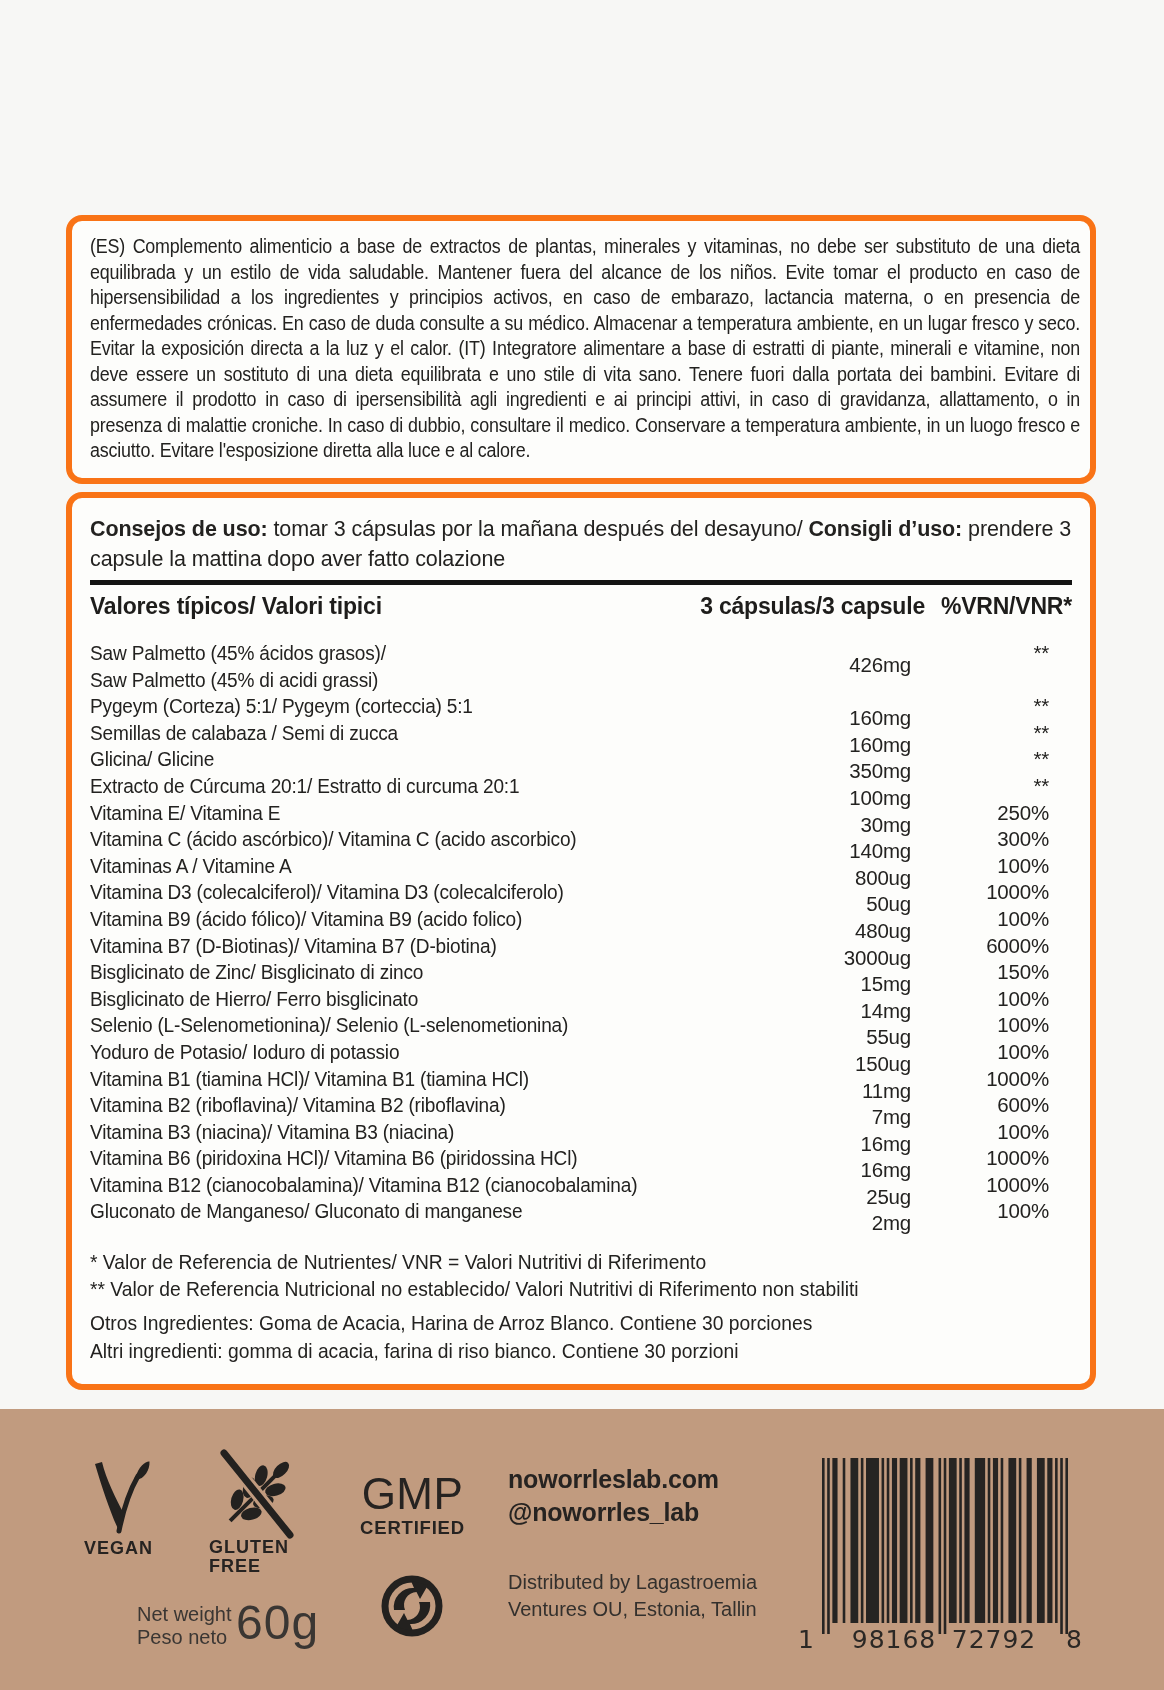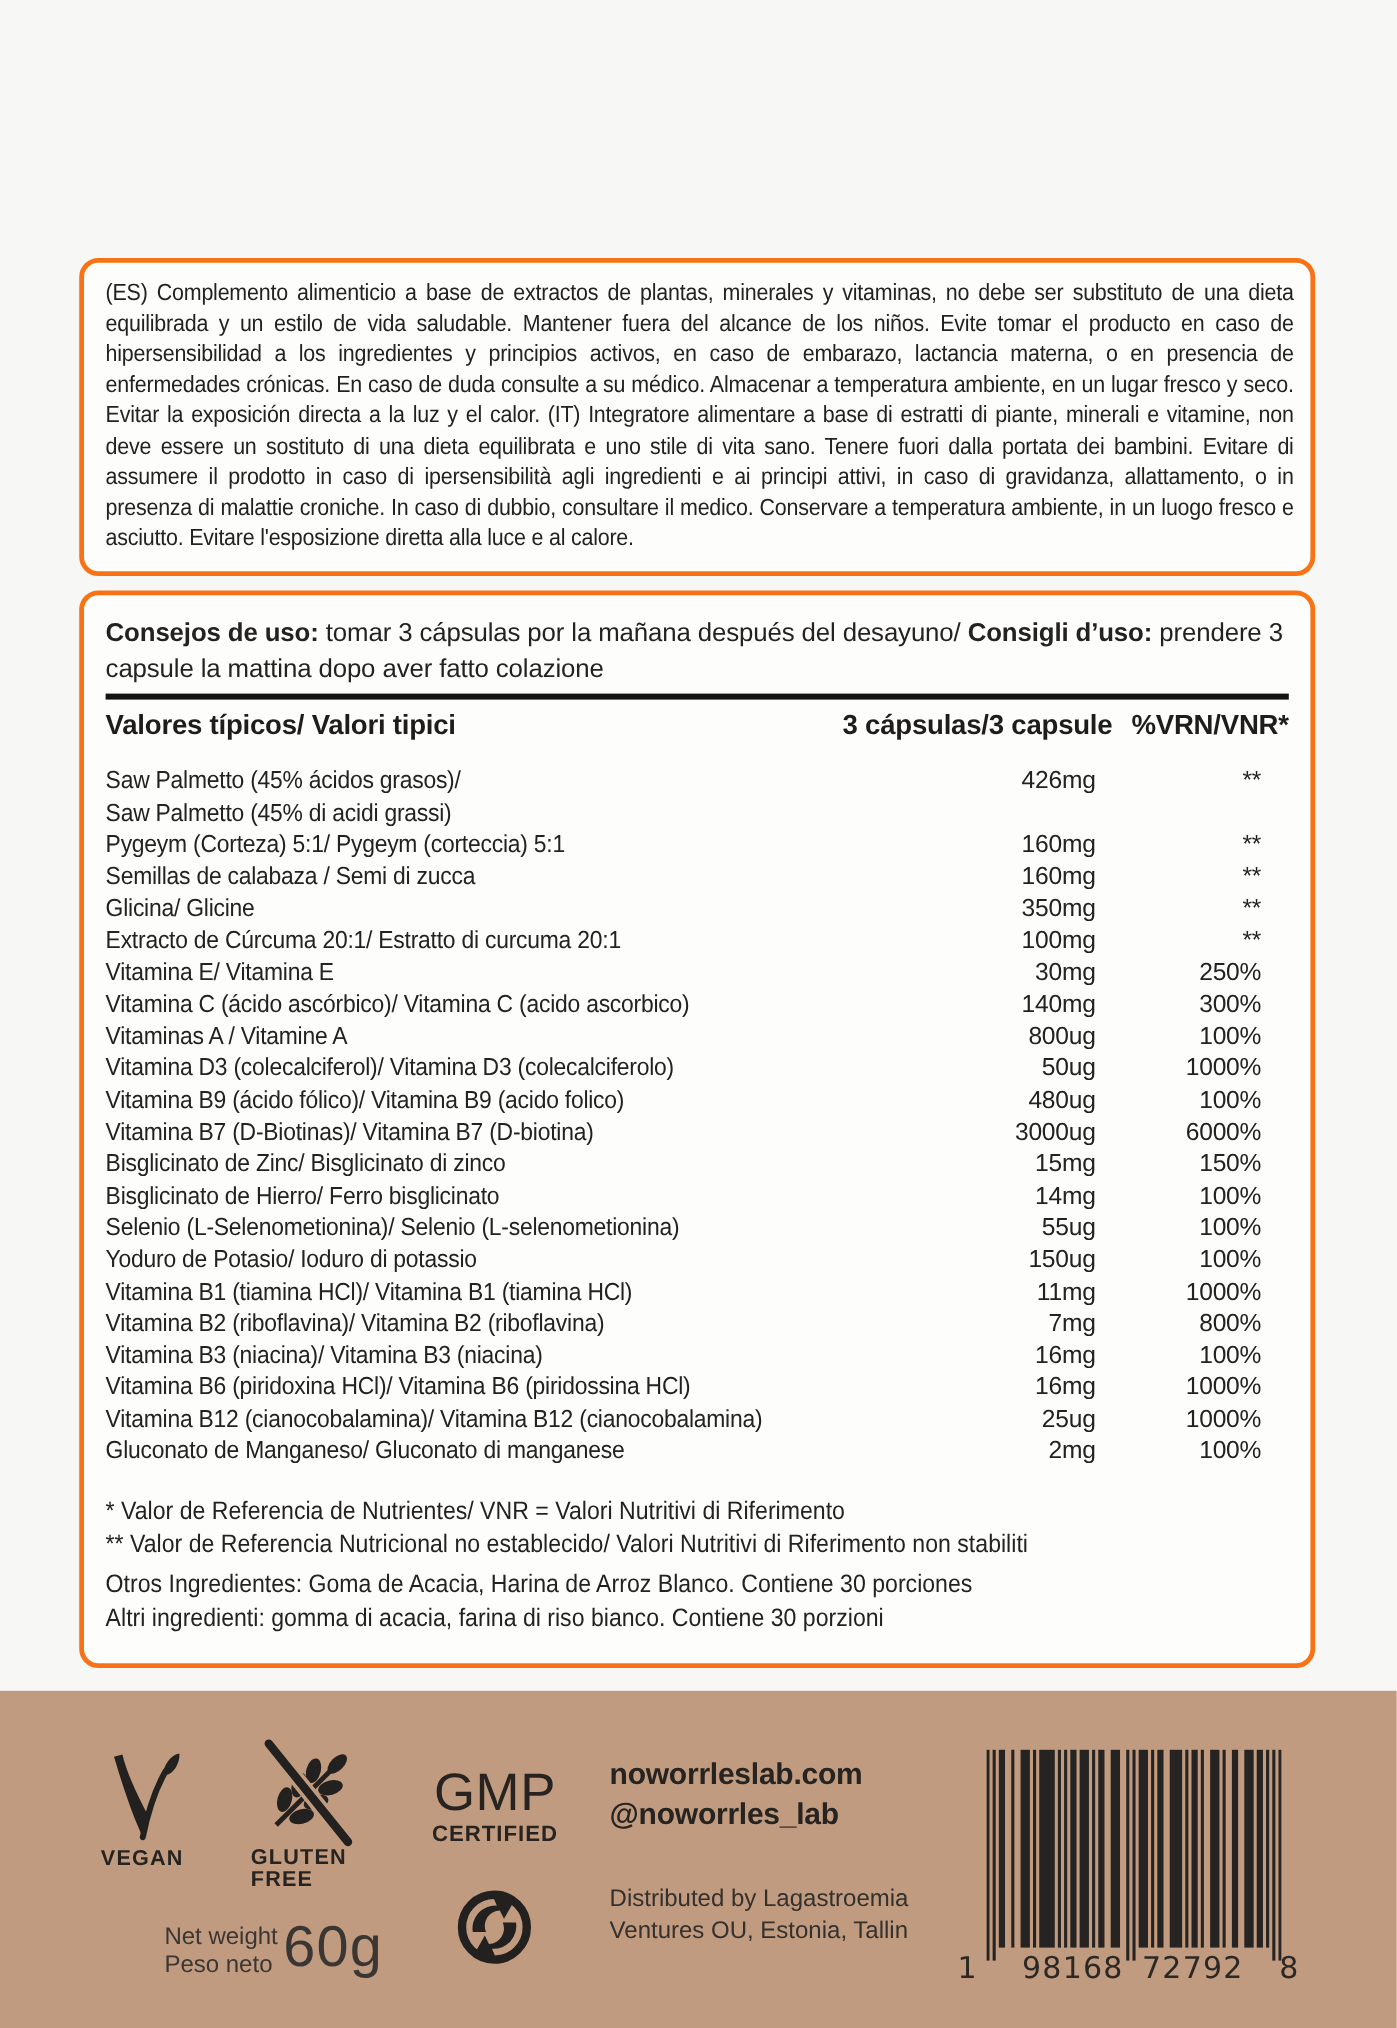--- a/index.html
+++ b/index.html
@@ -4,21 +4,21 @@
 <style>
   html,body{margin:0;padding:0;}
   .page{
     position:relative; width:1164px; height:1690px;
     background:#f7f7f5; overflow:hidden;
     font-family:"Liberation Sans", sans-serif;
     color:#1e1d1b;
   }
   .panel{
     position:absolute; left:66px; width:1030px; box-sizing:border-box;
-    background:#fdfdfb; border:4px solid #f97316; border-radius:16px;
+    background:#fdfdfb; border:6px solid #f97316; border-radius:16px;
   }
   
   .warning{ top:215px; padding:13px 18px 14px 18px; }
   .squish{ width:1080px; transform:scaleX(0.9167); transform-origin:0 0; }
   .warning-text{
     font-size:19.5px; line-height:25.5px; text-align:justify;
     letter-spacing:-0.2px; color:#232220;
   }
   
   .mainbox{ top:492px; height:898px; padding:16px 18px; }
@@ -27,21 +27,21 @@
   .divider{ height:5px; background:#141413; margin-top:6px; }
   .thead{ position:relative; height:26px; margin-top:8px; font-weight:bold; font-size:23px; letter-spacing:-0.2px;}
   .thead .hname{ position:absolute; left:0; top:0; }
   .thead .hamt{ position:absolute; right:147px; top:0; }
   .thead .hvrn{ position:absolute; right:0; top:0; }
   .rows{ margin-top:22px; }
   .trow{ position:relative; height:26.6px; font-size:20.5px; letter-spacing:-0.2px; color:#232220;}
   .trow.tall{ height:53.2px; }
   .tname{ position:absolute; left:0; top:0; white-space:nowrap; transform:scaleX(0.93); transform-origin:0 50%; }
   .tname2{ position:absolute; left:0; top:26.6px; white-space:nowrap; transform:scaleX(0.93); transform-origin:0 50%; }
-  .tamt{ position:absolute; right:161px; top:0; }
+  .tamt{ position:absolute; right:161px; top:12px; }
   .tvrn{ position:absolute; right:23px; top:0; }
   .footnotes{ margin-top:22px; font-size:21px; line-height:27px; color:#232220;}
   .others{ margin-top:7px; font-size:21px; line-height:28px; color:#232220;}
   .nowrapline{ white-space:nowrap; }
   
   .footer{ position:absolute; left:0; top:1409px; width:1164px; height:281px; background:#c19b7f; color:#262321;}
   .abs{ position:absolute; }
   .badge-label{ font-weight:bold; font-size:18px; letter-spacing:1px; text-align:left; line-height:19px;}
   .gmp-big{ font-weight:normal; font-size:44px; line-height:38px; letter-spacing:0.5px; text-align:center;}
   .gmp-small{ font-weight:bold; font-size:18.5px; letter-spacing:0.8px; text-align:center; margin-top:4px;}
@@ -155,21 +155,21 @@
           <span class="tvrn">100%</span>
         </div>
         <div class="trow">
           <span class="tname">Vitamina B1 (tiamina HCl)/ Vitamina B1 (tiamina HCl)</span>
           <span class="tamt">11mg</span>
           <span class="tvrn">1000%</span>
         </div>
         <div class="trow">
           <span class="tname">Vitamina B2 (riboflavina)/ Vitamina B2 (riboflavina)</span>
           <span class="tamt">7mg</span>
-          <span class="tvrn">800%</span>
+          <span class="tvrn">600%</span>
         </div>
         <div class="trow">
           <span class="tname">Vitamina B3 (niacina)/ Vitamina B3 (niacina)</span>
           <span class="tamt">16mg</span>
           <span class="tvrn">100%</span>
         </div>
         <div class="trow">
           <span class="tname">Vitamina B6 (piridoxina HCl)/ Vitamina B6 (piridossina HCl)</span>
           <span class="tamt">16mg</span>
           <span class="tvrn">1000%</span>

